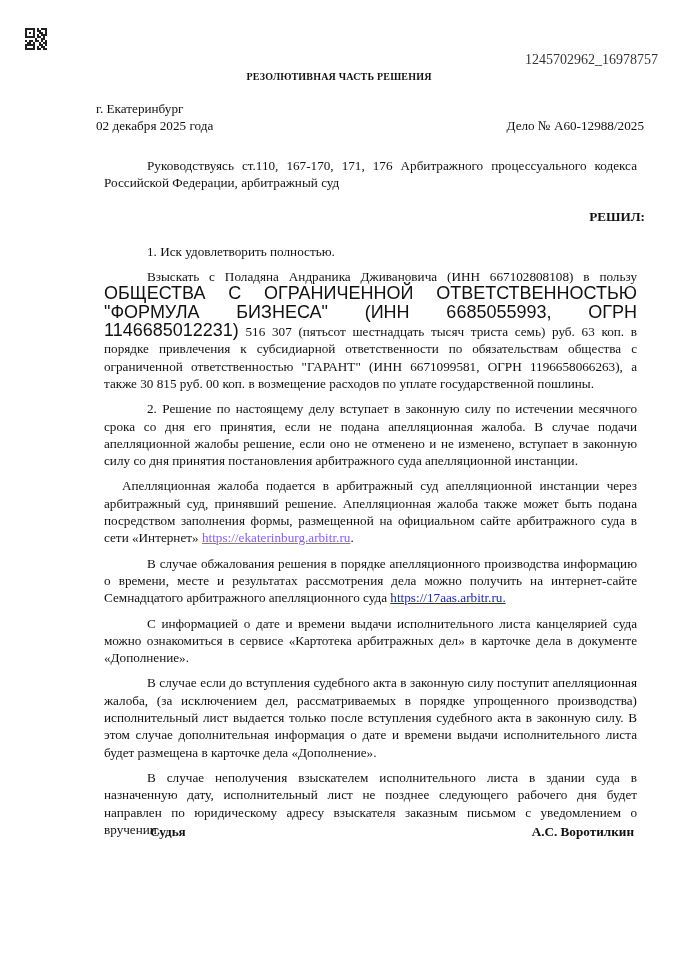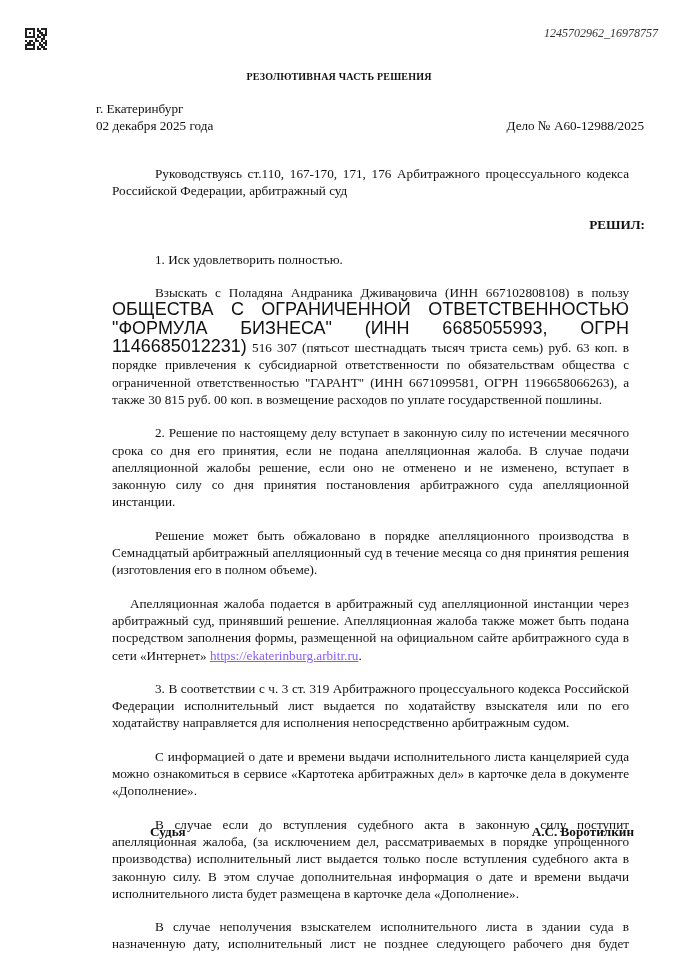--- a/index.html
+++ b/index.html
@@ -7,30 +7,30 @@
     width: 678px; height: 960px; position: relative; overflow: hidden;
     font-family: "Liberation Serif", "DejaVu Serif", serif;
     color: #111; font-size: 13.2px;
   }
   .qr {
     position: absolute; left: 25px; top: 28px; width: 22px; height: 22px;
     display: grid; grid-template-columns: repeat(11, 2px); grid-template-rows: repeat(11, 2px);
   }
   .qr span { width: 2px; height: 2px; }
   .qr .b { background: #222; }
-  .docid { position: absolute; right: 20px; top: 26px; font-size: 12px; color: #333; font-style: italic; }
+  .docid { position: absolute; right: 20px; top: 52px; font-size: 14px; color: #333; }
   .title { position: absolute; left: 0; right: 0; top: 71px; text-align: center; font-weight: bold; font-size: 10px; letter-spacing: 0.2px; }
   .city { position: absolute; left: 96px; top: 101px; }
   .date { position: absolute; left: 96px; top: 118px; }
   .case { position: absolute; right: 34px; top: 118px; }
   .body {
     position: absolute; left: 96px; width: 549px; top: 149px;
     line-height: 17.3px; text-align: justify;
   }
-  .body p { margin: 16px; text-indent: 43px; }
+  .body p { margin: 8px; text-indent: 43px; }
   .body p.ind2 { text-indent: 18px; }
   .decided { text-align: right; text-indent: 0 !important; font-weight: bold; margin: 16px 0 18px 0 !important; }
   .upper { font-family: "Liberation Sans", "DejaVu Sans", sans-serif; font-size: 18px; }
   a.link { color: #1a2aa8; text-decoration: underline; }
   a.plain { color: #8b5cf6; text-decoration: underline; }
   .sign { position: absolute; top: 824px; font-weight: bold; }
   .sign.left { left: 150px; }
   .sign.right { right: 44px; }
 </style>
 </head>
@@ -164,22 +164,21 @@
 <div class="city">г. Екатеринбург</div>
 <div class="date">02 декабря 2025 года</div>
 <div class="case">Дело № А60-12988/2025</div>
 
 <div class="body">
   <p>Руководствуясь ст.110, 167-170, 171, 176 Арбитражного процессуального кодекса Российской Федерации, арбитражный суд</p>
   <p class="decided">РЕШИЛ:</p>
   <p>1. Иск удовлетворить полностью.</p>
   <p><span>Взыскать с Поладяна Андраника Дживановича (ИНН 667102808108) в пользу </span><span class="upper">ОБЩЕСТВА С ОГРАНИЧЕННОЙ ОТВЕТСТВЕННОСТЬЮ "ФОРМУЛА БИЗНЕСА" (ИНН 6685055993, ОГРН 1146685012231)</span><span> 516 307 (пятьсот шестнадцать тысяч триста семь) руб. 63 коп. в порядке привлечения к субсидиарной ответственности по обязательствам общества с ограниченной ответственностью "ГАРАНТ" (ИНН 6671099581, ОГРН 1196658066263), а также 30 815 руб. 00 коп. в возмещение расходов по уплате государственной пошлины.</span></p>
   <p>2. Решение по настоящему делу вступает в законную силу по истечении месячного срока со дня его принятия, если не подана апелляционная жалоба. В случае подачи апелляционной жалобы решение, если оно не отменено и не изменено, вступает в законную силу со дня принятия постановления арбитражного суда апелляционной инстанции.</p>
-  <p>Решение может быть обжаловано в порядке апелляционного производства в Семнадцатый арбитражный апелляционный суд в течение месяца со дня принятия решения (изготовления его в полном объеме).</p>
   <p class="ind2"><span>Апелляционная жалоба подается в арбитражный суд апелляционной инстанции через арбитражный суд, принявший решение. Апелляционная жалоба также может быть подана посредством заполнения формы, размещенной на официальном сайте арбитражного суда в сети «Интернет» </span><a class="plain">https://ekaterinburg.arbitr.ru</a><span>.</span></p>
-  <p>3. В соответствии с ч. 3 ст. 319 Арбитражного процессуального кодекса Российской Федерации исполнительный лист выдается по ходатайству взыскателя или по его ходатайству направляется для исполнения непосредственно арбитражным судом.</p>
+  <p><span>В случае обжалования решения в порядке апелляционного производства информацию о времени, месте и результатах рассмотрения дела можно получить на интернет-сайте Семнадцатого арбитражного апелляционного суда </span><a class="link">https://17aas.arbitr.ru.</a></p>
   <p>С информацией о дате и времени выдачи исполнительного листа канцелярией суда можно ознакомиться в сервисе «Картотека арбитражных дел» в карточке дела в документе «Дополнение».</p>
   <p>В случае если до вступления судебного акта в законную силу поступит апелляционная жалоба, (за исключением дел, рассматриваемых в порядке упрощенного производства) исполнительный лист выдается только после вступления судебного акта в законную силу. В этом случае дополнительная информация о дате и времени выдачи исполнительного листа будет размещена в карточке дела «Дополнение».</p>
   <p>В случае неполучения  взыскателем исполнительного листа в здании суда в назначенную дату, исполнительный лист не позднее следующего рабочего дня будет направлен по юридическому адресу взыскателя заказным письмом с уведомлением о вручении.</p>
 </div>
 
 <div class="sign left">Судья</div>
 <div class="sign right">А.С. Воротилкин</div>
 
 </body></html>

